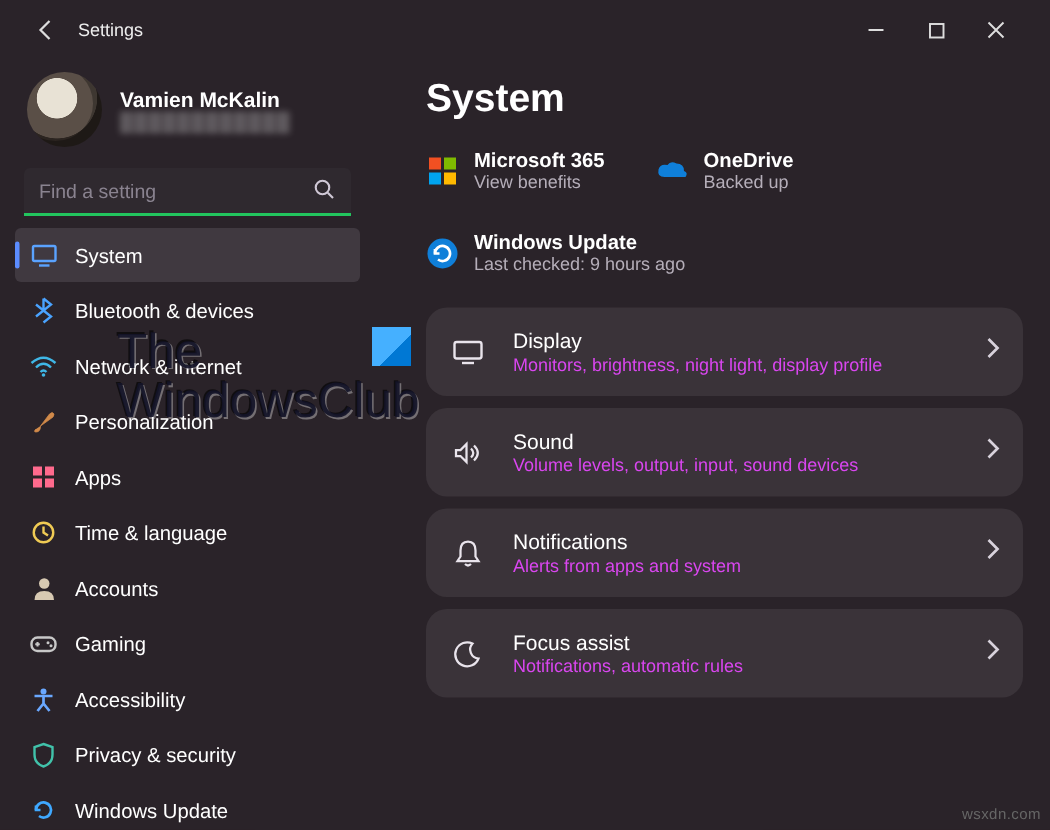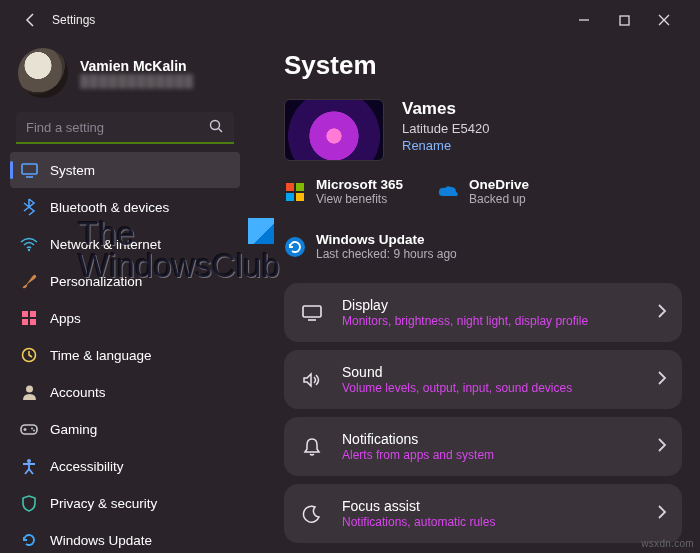--- a/index.html
+++ b/index.html
@@ -16,21 +16,21 @@
   .main { display:flex; height: calc(100% - 40px); }
 
   
   .sidebar { width: 250px; padding: 0 10px 10px 10px; display:flex; flex-direction:column; gap:0; overflow:hidden; }
   .profile { display:flex; align-items:center; gap:12px; padding: 8px 8px 14px 8px; }
   .avatar { width:50px; height:50px; border-radius:50%; background: radial-gradient(circle at 40% 35%, #e8e2d5 0 30%, #5a4f47 31% 60%, #2b2420 61% 100%); box-shadow: inset -6px -4px 0 rgba(0,0,0,.3); }
   .username { font-size:14px; font-weight:600; color:#fff; }
   .useremail { font-size:12px; color:rgba(255,255,255,.25); filter: blur(2px); letter-spacing:1px; }
 
   .searchwrap { position:relative; margin: 0 6px 8px 6px; }
-  .search { width:100%; height:32px; background:#2f292f; border:none; border-bottom:2px solid #4d7c0f; border-radius:4px 4px 0 0; color:#f97316; padding:0 34px 0 10px; font-size:13px; outline:none; }
+  .search { width:100%; height:32px; background:#2f292f; border:none; border-bottom:2px solid #22c55e; border-radius:4px 4px 0 0; color:#f97316; padding:0 34px 0 10px; font-size:13px; outline:none; }
   .search::placeholder { color:#8a8390; }
   .searchicon { position:absolute; right:10px; top:7px; color:#d0c8d6; }
 
   .nav { display:flex; flex-direction:column; gap:1px; }
   .nav-item { display:flex; align-items:center; gap:12px; height:36px; padding:0 10px; border-radius:4px; font-size:13.5px; color:#fff; cursor:pointer; position:relative; }
   .nav-item.active { background:#403940; }
   .nav-item.active::before { content:""; position:absolute; left:0; top:9px; bottom:9px; width:3px; background:#5b8cff; border-radius:3px; }
   .nav-item .nicon { width:18px; height:18px; display:flex; align-items:center; justify-content:center; }
   .nicon svg, .nicon span { display:block; }
 
@@ -216,28 +216,20 @@
             </svg>
           </span>
           <span>Windows Update</span>
         </div>
       </div>
   </div>
 
   <div class="content">
     <h1 class="page-title">System</h1>
 
-    <div class="device">
-      <div class="device-img"></div>
-      <div>
-        <div class="device-name">Vames</div>
-        <div class="device-model">Latitude E5420</div>
-        <span class="device-rename">Rename</span>
-      </div>
-    </div>
 
     <div class="status-row" id="status-row">
         <div class="status">
           <span class="sicon">
             <svg width="20" height="20">
               <rect x="1" y="1" width="8" height="8" fill="#f25022"></rect>
               <rect x="11" y="1" width="8" height="8" fill="#7fba00"></rect>
               <rect x="1" y="11" width="8" height="8" fill="#00a4ef"></rect>
               <rect x="11" y="11" width="8" height="8" fill="#ffb900"></rect>
             </svg>

